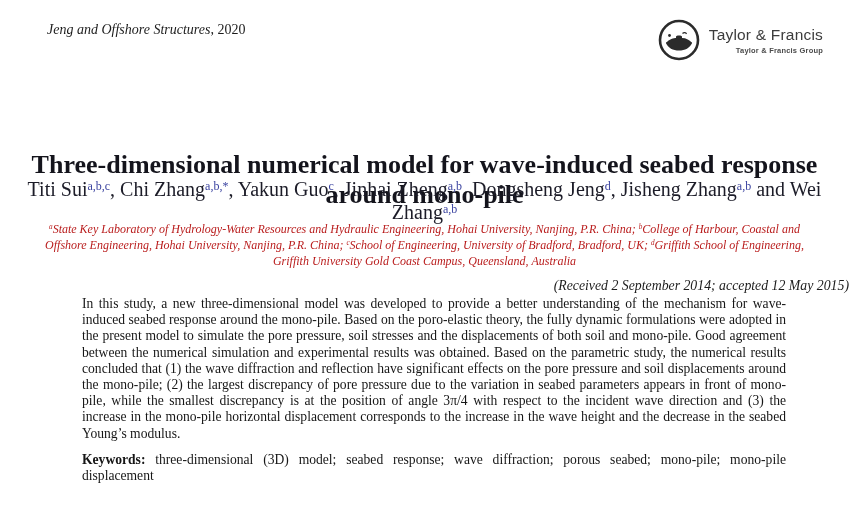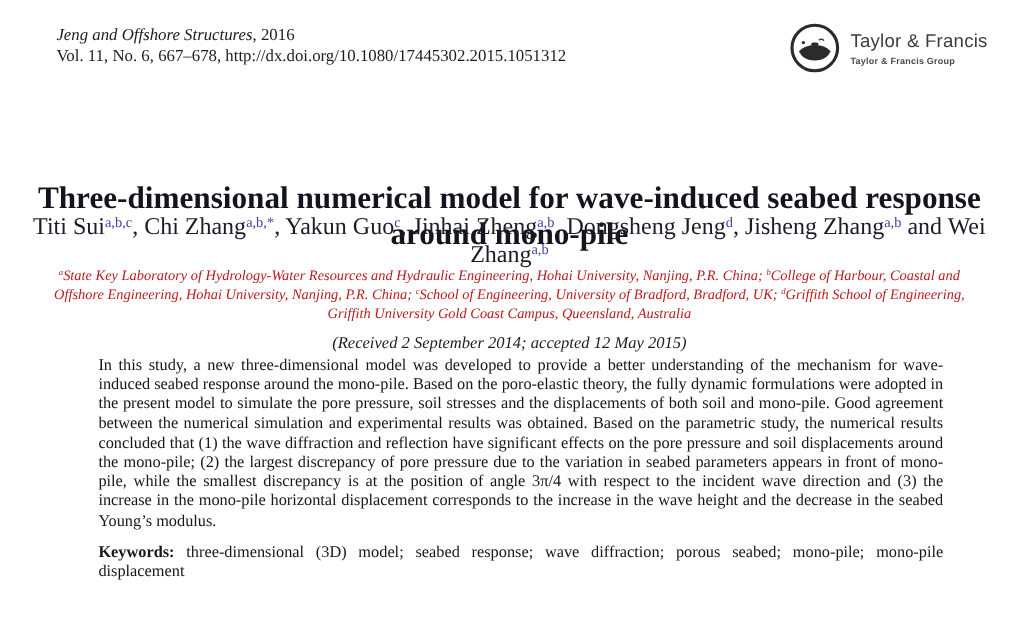--- a/index.html
+++ b/index.html
@@ -25,21 +25,21 @@
     display: flex; align-items: center; gap: 8px;
   }
   .logo svg { width: 44px; height: 44px; display: block; }
   .logo-text { display: flex; flex-direction: column; }
   .logo-name {
     font-family: "Liberation Sans", sans-serif;
     font-size: 15.5px; font-weight: 400; color: #3c3c3c; letter-spacing: 0.2px;
   }
   .logo-group {
     font-family: "Liberation Sans", sans-serif;
-    font-size: 7.5px; font-weight: 700; color: #4a4a4a; margin-top: 2px; letter-spacing: 0.2px;
+    font-size: 7.5px; font-weight: 700; color: #4a4a4a; margin-top: 2px; letter-spacing: 0.2px; text-align: right;
   }
 
   
   .title {
     position: absolute; top: 150px; left: 20px; right: 20px;
     margin: 0; text-align: center;
     font-size: 26px; font-weight: 700; color: #14141c;
   }
   .authors {
     position: absolute; top: 178px; left: 15px; right: 15px;
@@ -49,21 +49,21 @@
     font-size: 0.6em; line-height: 0;
     position: relative; top: -0.5em; vertical-align: baseline;
   }
   .affiliations {
     position: absolute; top: 221px; left: 30px; right: 30px;
     margin: 0; text-align: center;
     font-style: italic; font-size: 12px; line-height: 16px; color: #b91c1c;
   }
   .received {
     position: absolute; top: 278px; left: 0; right: 0;
-    margin: 0; text-align: center;
+    margin: 0; text-align: right;
     font-style: italic; font-size: 13.8px; color: #1c1c1c;
   }
 
   
   .abstract-block { position: absolute; top: 296px; left: 82px; right: 63px; }
   .abstract {
     margin: 0; text-align: justify;
     font-size: 13.6px; line-height: 16.2px; color: #161616;
   }
   .keywords {
@@ -71,22 +71,21 @@
     font-size: 13.6px; line-height: 16.2px; color: #161616;
   }
   .kw-label { font-weight: 700; }
 </style>
 </head>
 <body>
 
 <div class="page">
 
   <div class="journal-info">
-    <div><span class="it">Jeng and Offshore Structures</span><span>, 2016</span></div>
-    <div>Vol. 11, No. 6, 667–678, http://dx.doi.org/10.1080/17445302.2015.1051312</div>
+    <div><span class="it">Jeng and Offshore Structures</span><span>, 2020</span></div>
   </div>
 
   <div class="logo">
     <svg viewBox="0 0 44 44" aria-hidden="true">
       <circle cx="22" cy="22" r="19" fill="none" stroke="#2b2b2b" stroke-width="2.6"></circle>
       <path d="M9 25 C12 21 17 20 19 20 L19 18.5 C19 17 25 17 25 18.5 L25 20 C29 20 33 22 35 25 C33 30 28 32.5 22 32.5 C16 32.5 11 30 9 25 Z" fill="#2b2b2b"></path>
       <path d="M9 25 C14 23.5 30 23.5 35 25" stroke="#2b2b2b" stroke-width="1" fill="none"></path>
       <circle cx="12.5" cy="17.5" r="1.4" fill="#2b2b2b"></circle>
       <path d="M25.5 15.5 C27 14 29 14.5 29.5 16" stroke="#2b2b2b" stroke-width="1.2" fill="none"></path>
     </svg>

